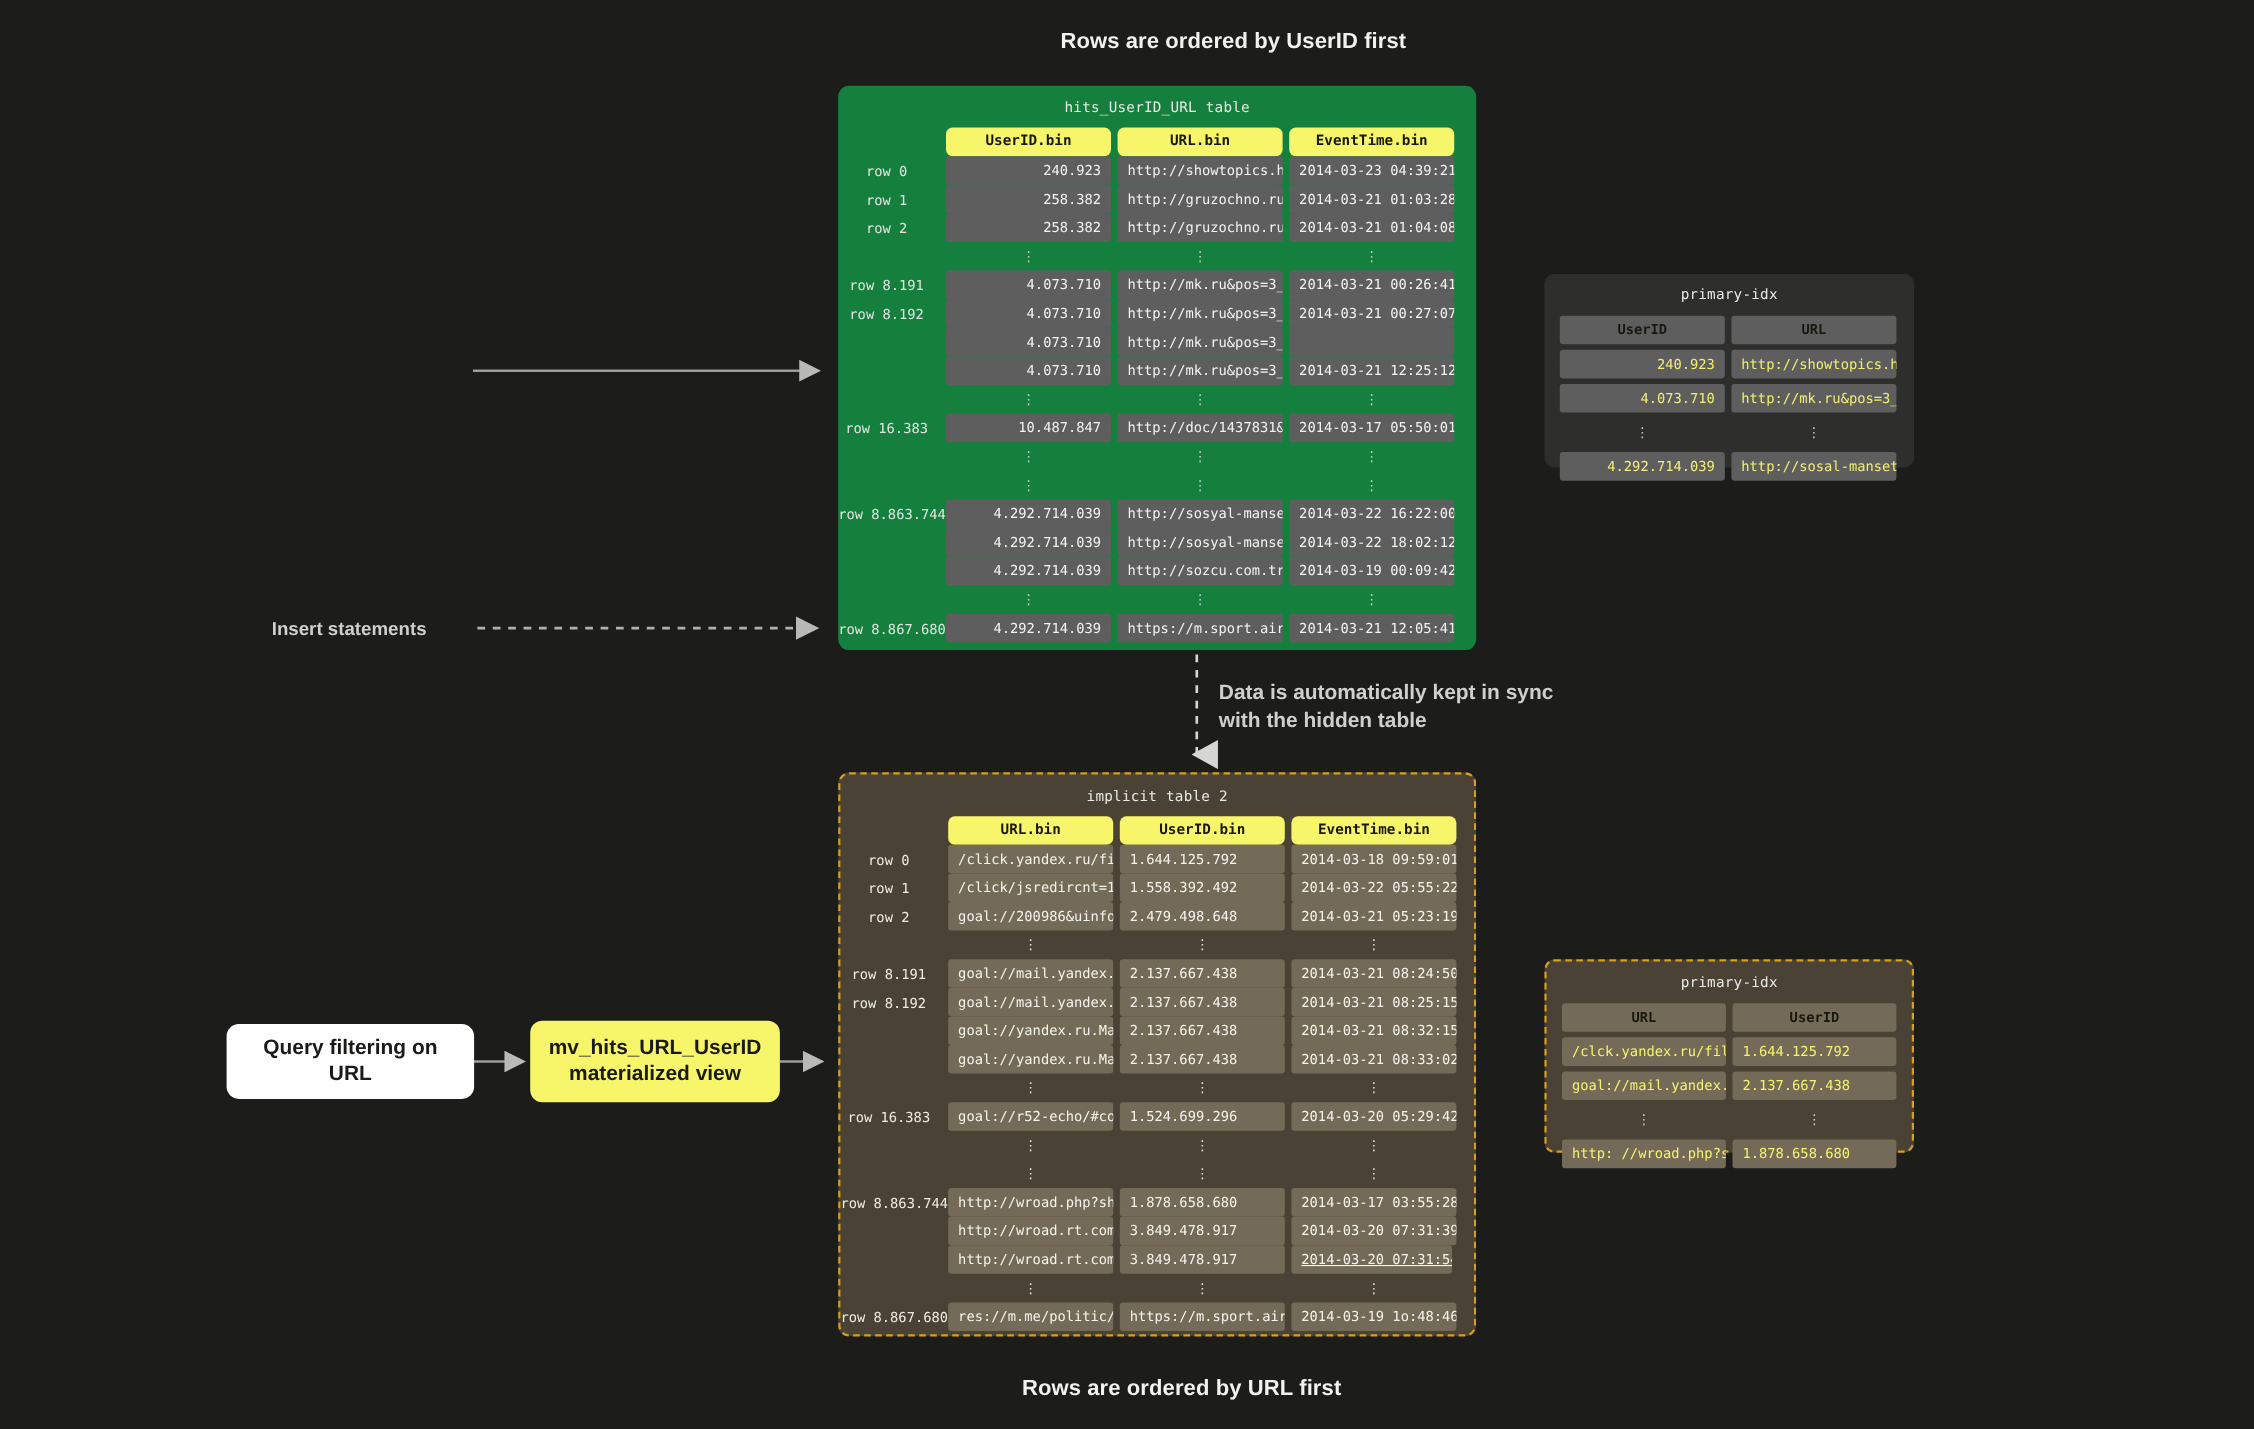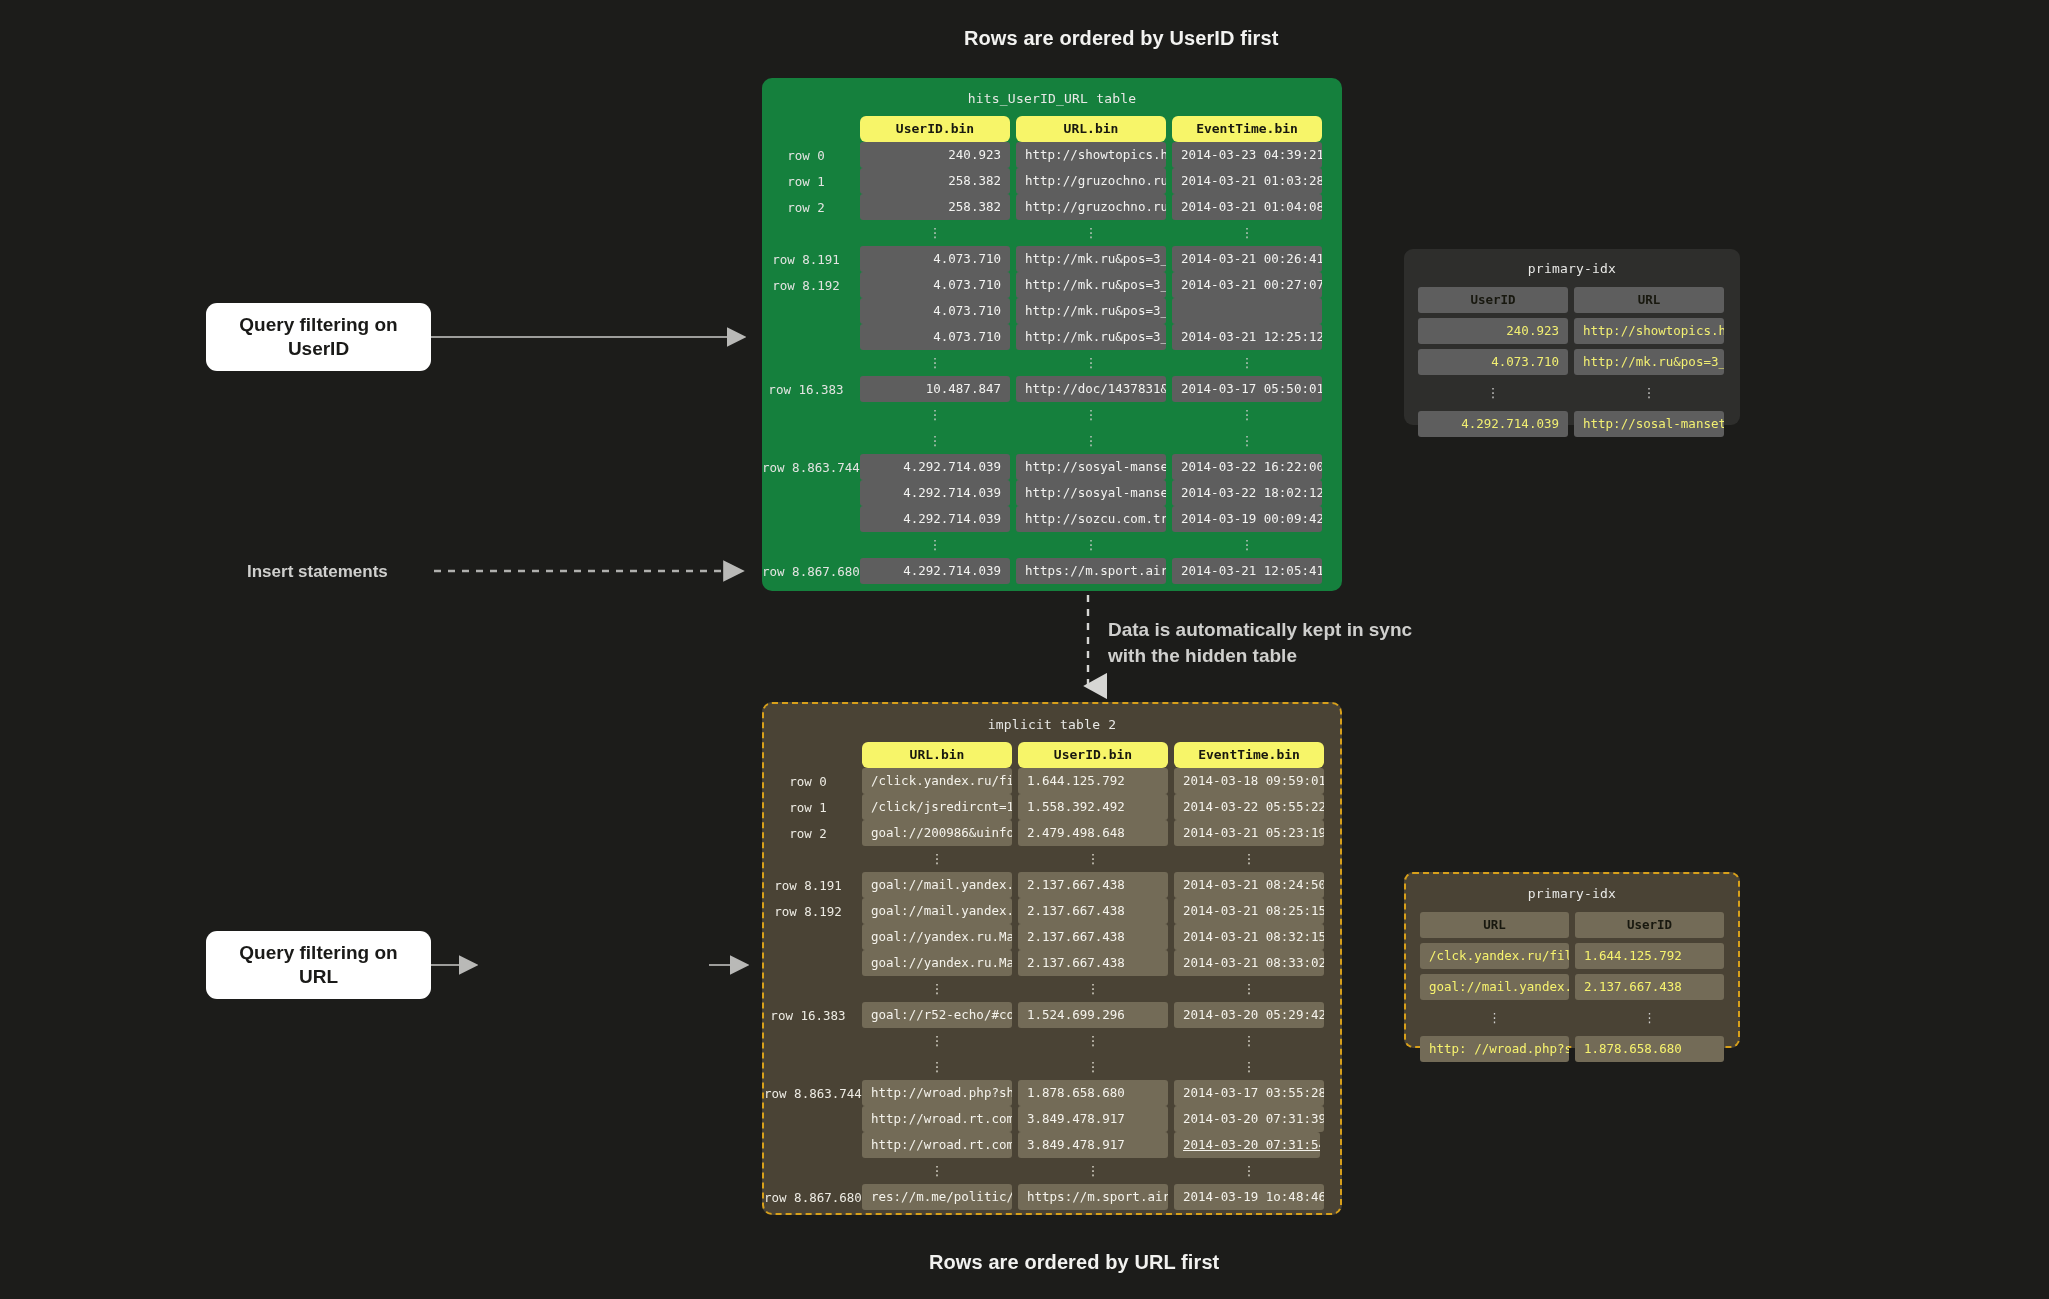--- a/index.html
+++ b/index.html
@@ -192,25 +192,26 @@
 
   <div class="caption" id="caption-top">Rows are ordered by UserID first</div>
   <div class="caption" id="caption-bottom">Rows are ordered by URL first</div>
 
   <div class="annot" id="sync-note" style="left:1108px; top:617px;">
     <div>Data is automatically kept in sync</div>
     <div>with the hidden table</div>
   </div>
   <div class="sidelabel" style="left:247px; top:562px;">Insert statements</div>
 
-  <div class="callout white" style="left:206px; top:303px; width:225px; height:68px;">
-    <span>Query filtering on UserID</span>
-  </div>
   <div class="callout white" style="left:206px; top:931px; width:225px; height:68px;">
     <span>Query filtering on URL</span>
+  </div>
+  <div class="callout yellow" style="left:482px; top:928px; width:227px; height:74px; flex-direction:column;">
+    <span>mv_hits_URL_UserID</span>
+    <span>materialized view</span>
   </div>
 
   <div class="panel" id="panel-top" style="left:762px; top:78px; width:580px; height:513px;">
     <div class="panel-title" style="margin-top:13px;">hits_UserID_URL table</div>
     <div class="grid" style="margin-top:10px; padding-left:0;">
       <div class="trow">
         <div class="rowlabel" style="width:98px;"></div>
         <div class="hcell" style="width:150px; margin-right:6px;">UserID.bin</div>
         <div class="hcell" style="width:150px; margin-right:6px;">URL.bin</div>
         <div class="hcell" style="width:150px;">EventTime.bin</div>

